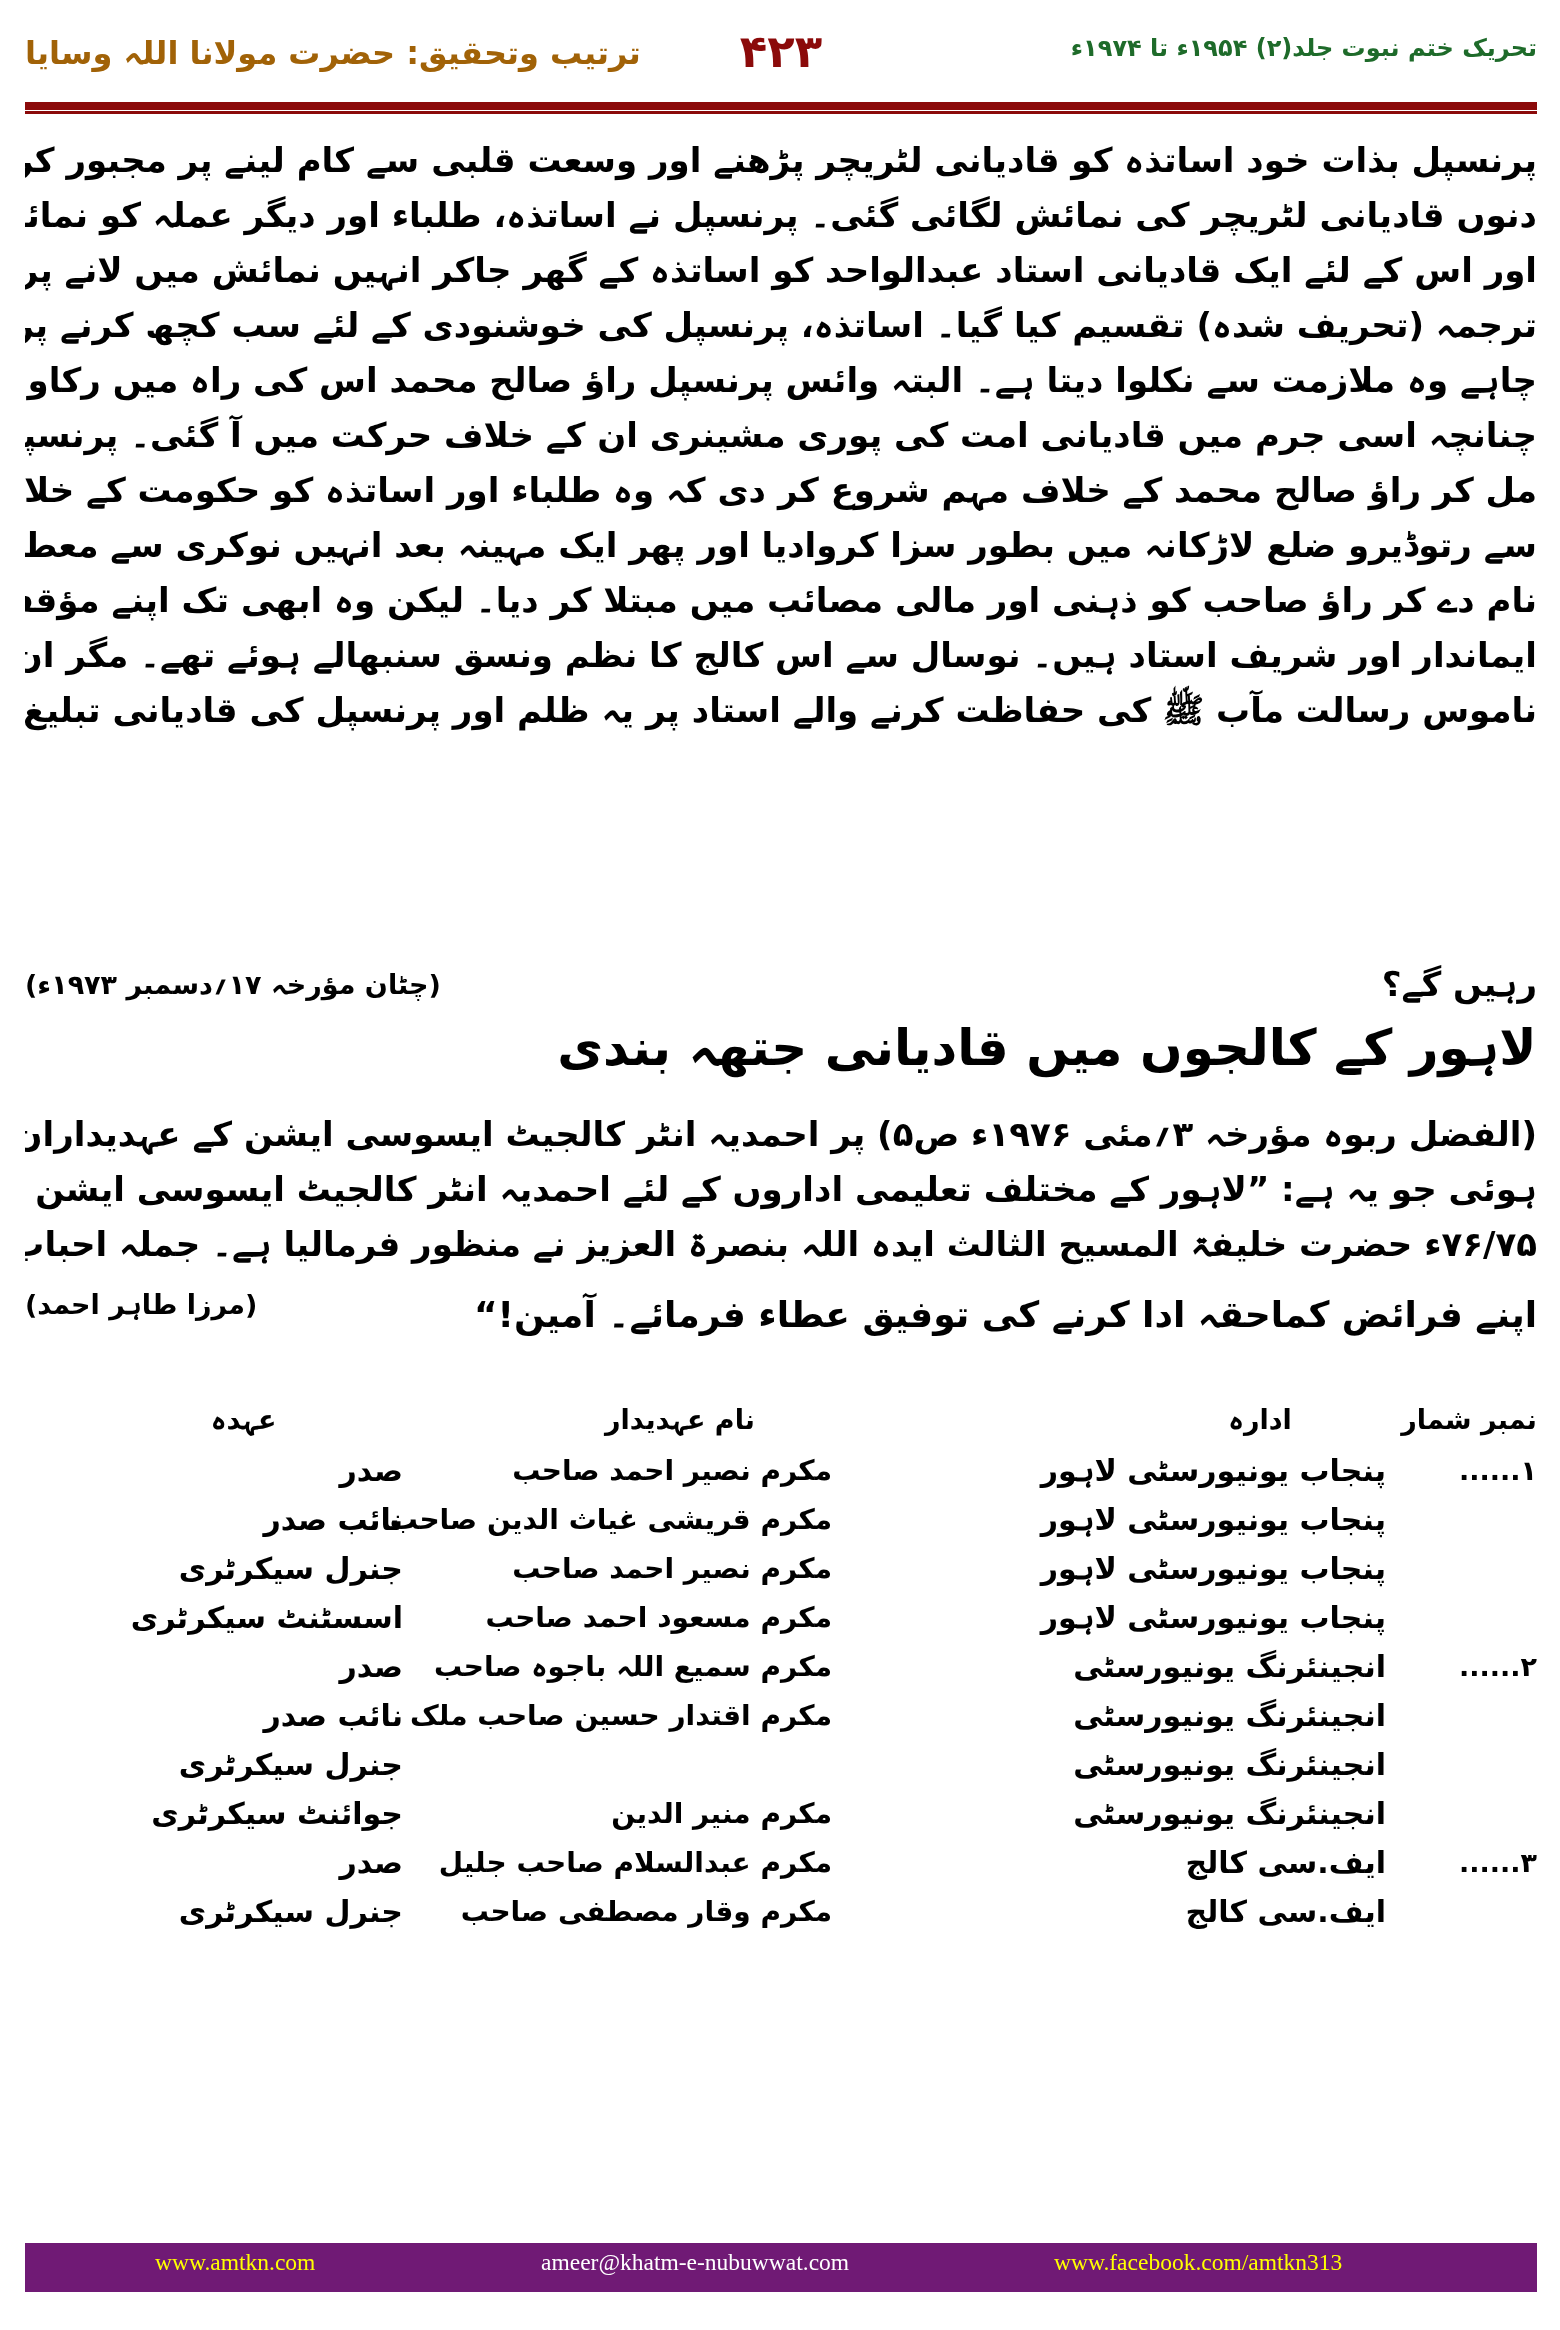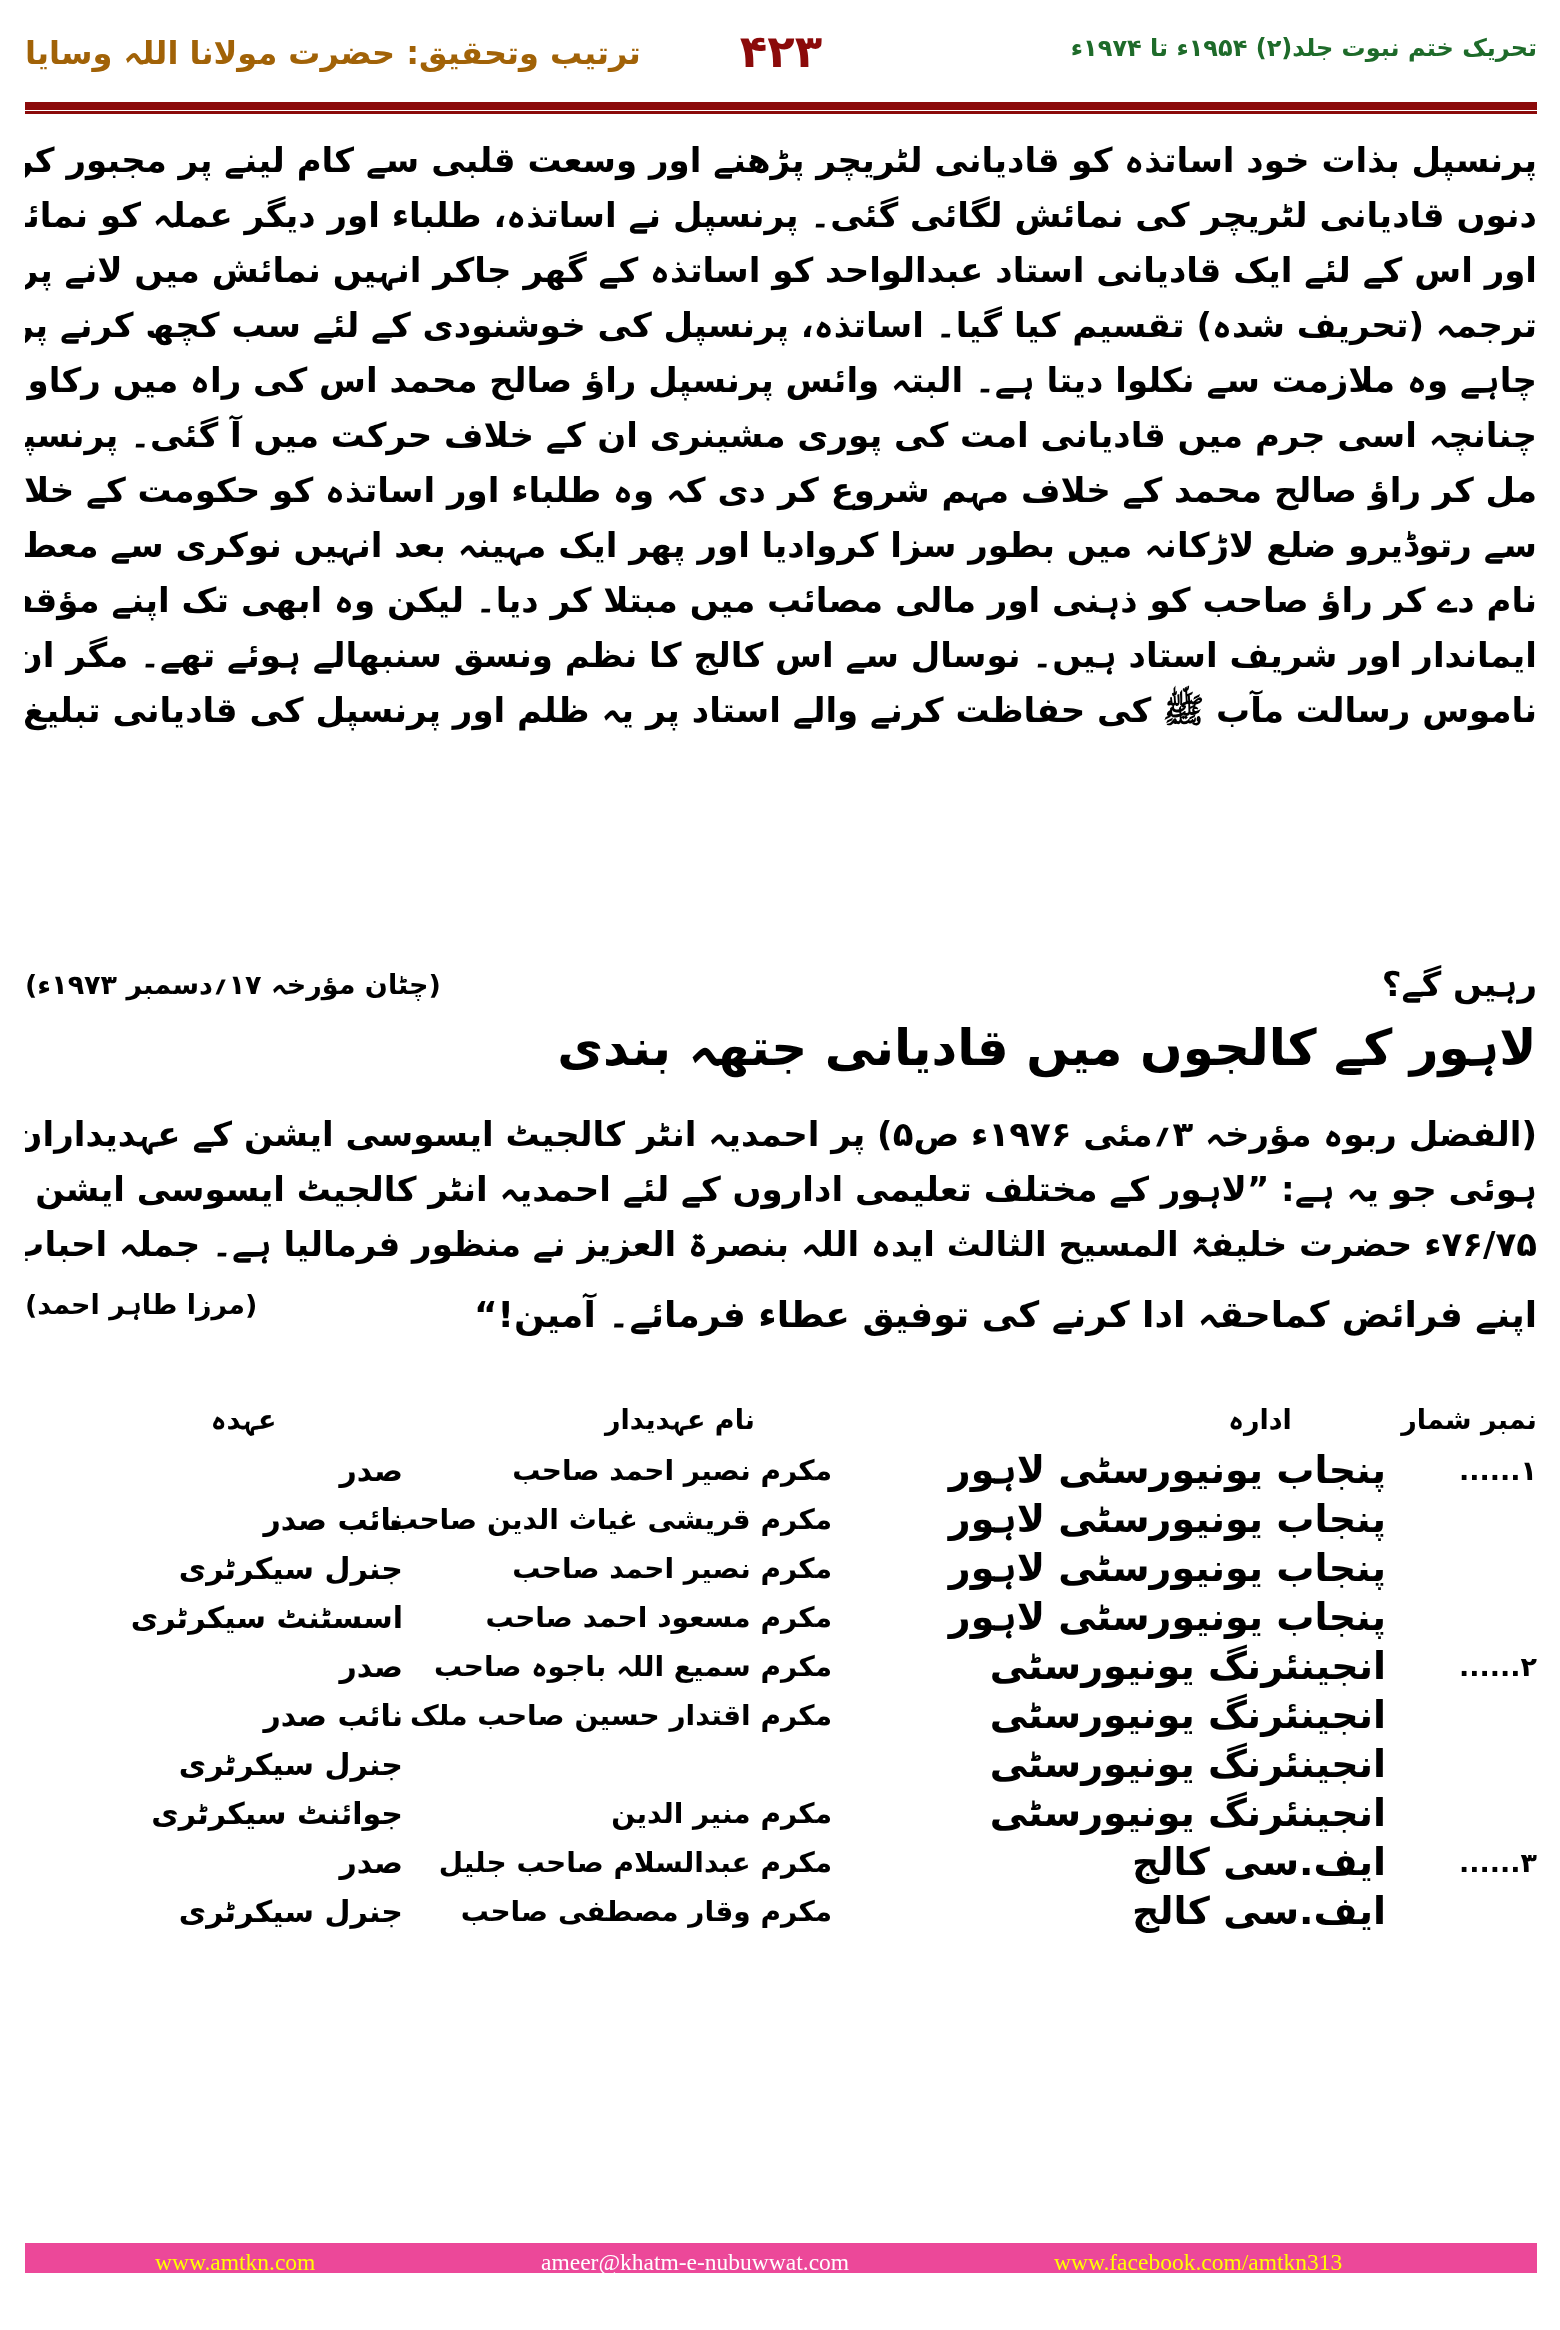--- a/index.html
+++ b/index.html
@@ -43,30 +43,30 @@
   .para2 { top: 1107px; }
   .signoff-row { position: absolute; left: 25px; top: 1271px; width: 1512px; height: 55px; direction: rtl; font-weight: bold; }
   .signoff-row .end { position: absolute; right: 0; top: 16px; font-size: 36px; line-height: 55px; }
   .signoff-row .sig { position: absolute; left: 0; top: 13px; font-size: 27px; line-height: 42px; text-align: right; }
 
   .table { position: absolute; left: 25px; top: 1394px; width: 1512px; direction: rtl; font-weight: bold; }
   .trow { position: relative; height: 49px; }
   .trow.head { height: 52px; }
   .cell { position: absolute; top: 0; white-space: nowrap; line-height: 49px; }
   .c-num { right: 0; width: 92px; font-size: 27px; text-align: right; }
-  .c-inst { right: 151px; width: 252px; font-size: 38px; text-align: right; }
+  .c-inst { right: 151px; width: 252px; font-size: 30px; text-align: right; }
   .c-name { right: 705px; width: 386px; font-size: 28px; text-align: right; }
   .c-post { left: 143px; width: 235px; font-size: 30px; text-align: right; }
   .head .cell { font-size: 27px; line-height: 52px; }
   .head .c-inst { right: 168px; width: 218px; text-align: center; }
   .head .c-name { right: 756px; width: 202px; text-align: center; }
   .head .c-post { left: 168px; width: 101px; text-align: center; }
 
   .footer {
-    position: absolute; left: 25px; top: 2243px; width: 1512px; height: 30px; background: #ec4899;
+    position: absolute; left: 25px; top: 2243px; width: 1512px; height: 49px; background: #701a75;
     font-family: "Liberation Serif", serif; font-size: 23.5px; line-height: 39px; direction: ltr;
   }
   .footer span { position: absolute; top: 0; white-space: nowrap; }
   .f-web { left: 130px; color: #ffff00; }
   .f-mail { left: 516px; color: #ffffff; }
   .f-fb { left: 1029px; color: #ffff00; }
 </style>
 </head>
 <body>
 

